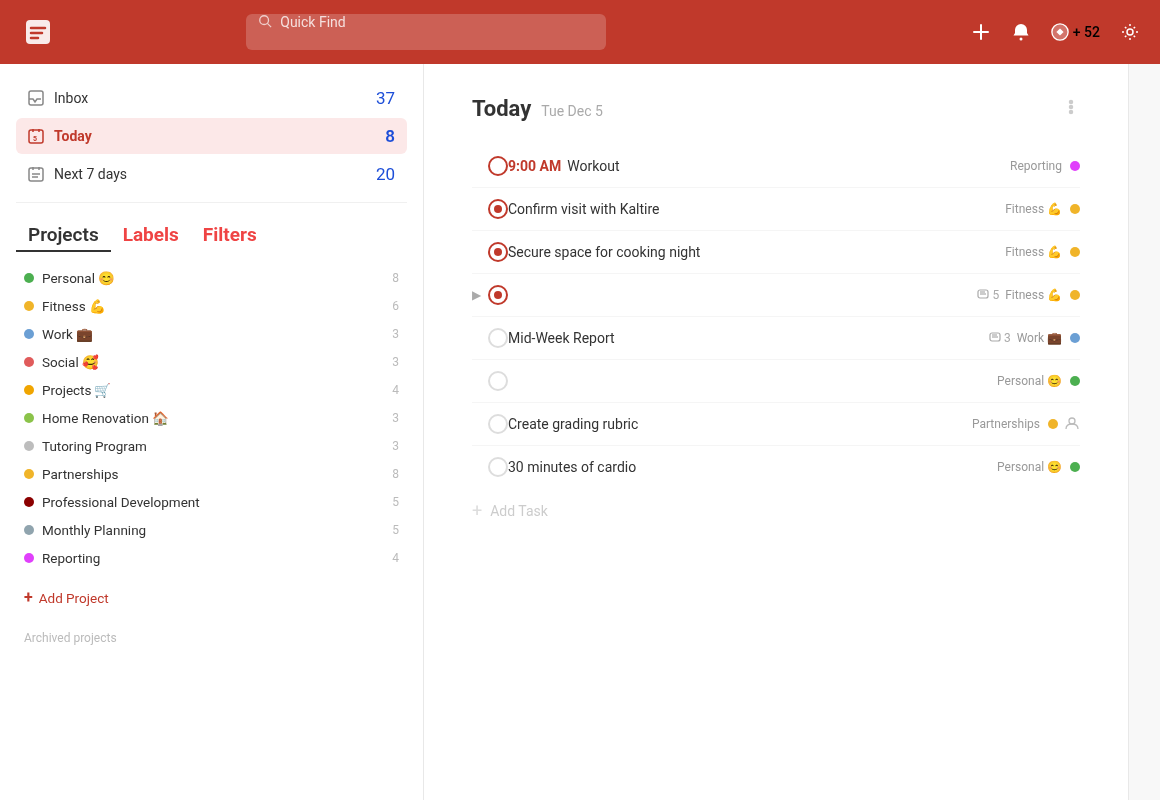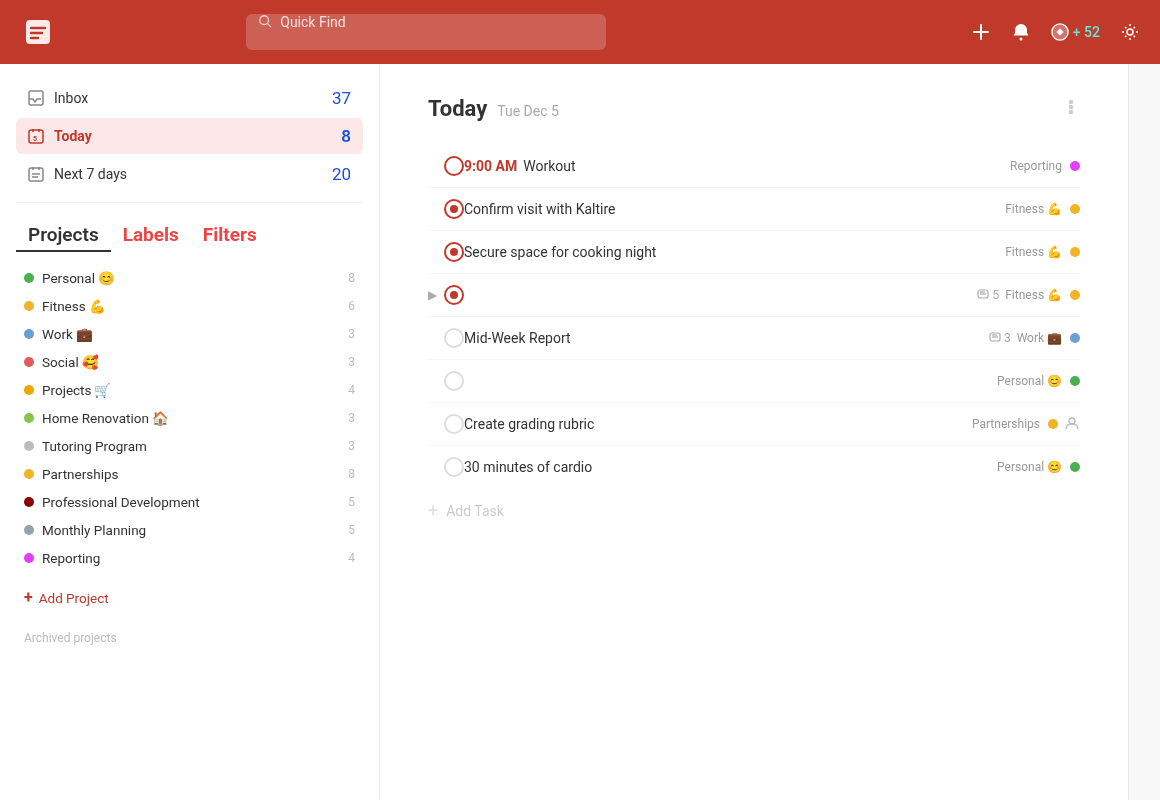--- a/index.html
+++ b/index.html
@@ -5,27 +5,27 @@
     * { box-sizing: border-box; margin: 0; padding: 0; }
     body { font-family: -apple-system, BlinkMacSystemFont, 'Segoe UI', Roboto, sans-serif; background: #f0f0f0; width: 1160px; height: 800px; overflow: hidden; }
 
     
     .topbar { background: #c0392b; height: 64px; display: flex; align-items: center; padding: 0 20px; gap: 16px; }
     .topbar-logo { width: 36px; height: 36px; display: flex; align-items: center; justify-content: center; }
     .topbar-logo svg { width: 28px; height: 28px; }
     .topbar-search { flex: 1; max-width: 360px; background: rgba(255,255,255,0.2); border-radius: 6px; height: 36px; display: flex; align-items: flex-start; padding: 0 12px; gap: 8px; color: rgba(255,255,255,0.85); font-size: 14px; margin: 0 auto; }
     .topbar-right { margin-left: auto; display: flex; align-items: center; gap: 20px; }
     .topbar-icon { color: white; cursor: pointer; display: flex; align-items: center; font-size: 18px; }
-    .topbar-karma { display: flex; align-items: center; gap: 4px; color: #5eead4; font-size: 14px; font-weight: 500; }
+    .topbar-karma { display: flex; align-items: center; gap: 4px; color: #000000; font-size: 14px; font-weight: 500; }
 
     
     .main { display: flex; height: calc(800px - 64px); background: #f5f5f5; }
 
     
-    .sidebar { width: 380px; background: white; border-right: 1px solid #e8e8e8; display: flex; flex-direction: column; padding: 16px 0; overflow-y: auto; }
+    .sidebar { width: 424px; background: white; border-right: 1px solid #e8e8e8; display: flex; flex-direction: column; padding: 16px 0; overflow-y: auto; }
     .sidebar-nav { padding: 0 16px; }
     .sidebar-nav-item { display: flex; align-items: center; gap: 10px; padding: 8px 12px; border-radius: 6px; cursor: pointer; color: #333; font-size: 14px; margin-bottom: 2px; }
     .sidebar-nav-item.active { background: #fce8e8; color: #c0392b; font-weight: 600; }
     .sidebar-nav-item .count { margin-left: auto; color: #1d4ed8; font-size: 17px; }
     .sidebar-divider { height: 1px; background: #f0f0f0; margin: 8px 16px; }
     .projects-header { padding: 8px 16px; display: flex; gap: 0; }
     .projects-tab { font-size: 19px; font-weight: 600; color: #333; padding: 4px 12px; cursor: pointer; border-bottom: 2px solid transparent; }
     .projects-tab.active { border-bottom: 2px solid #333; }
     .projects-tab:not(.active) { color: #ef4444; font-weight: 700; }
     .project-list { padding: 4px 16px; }

